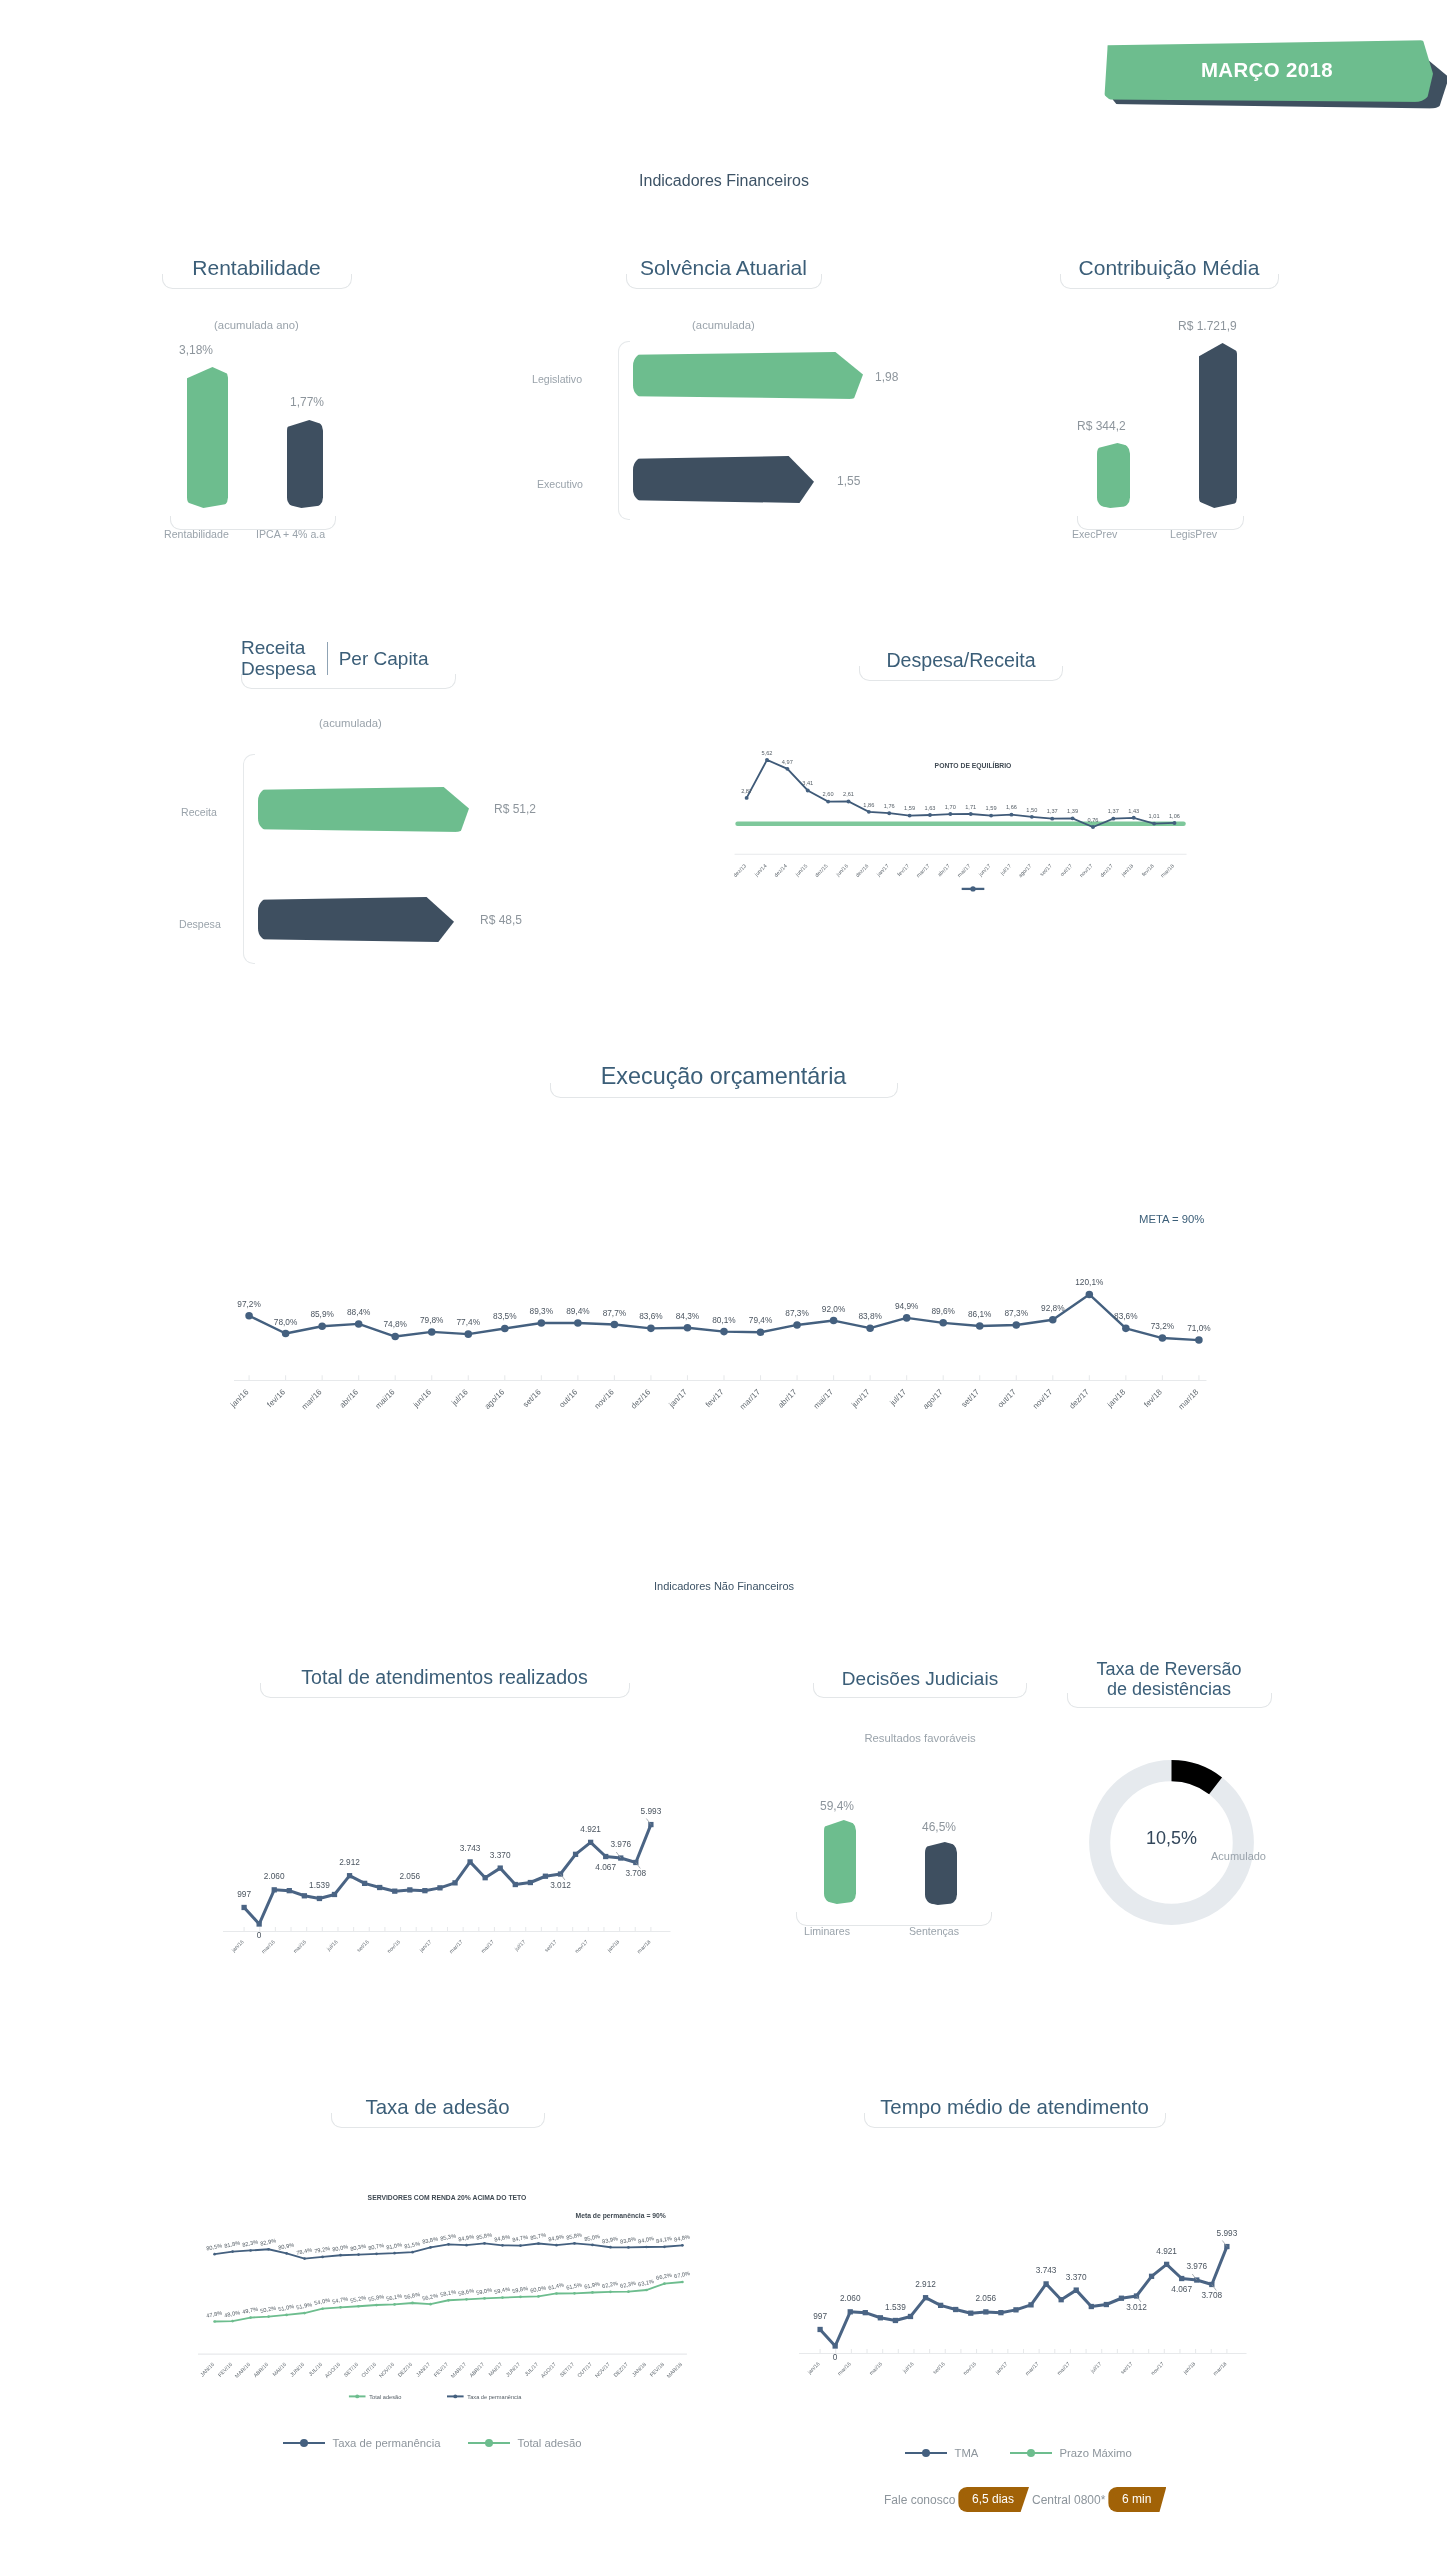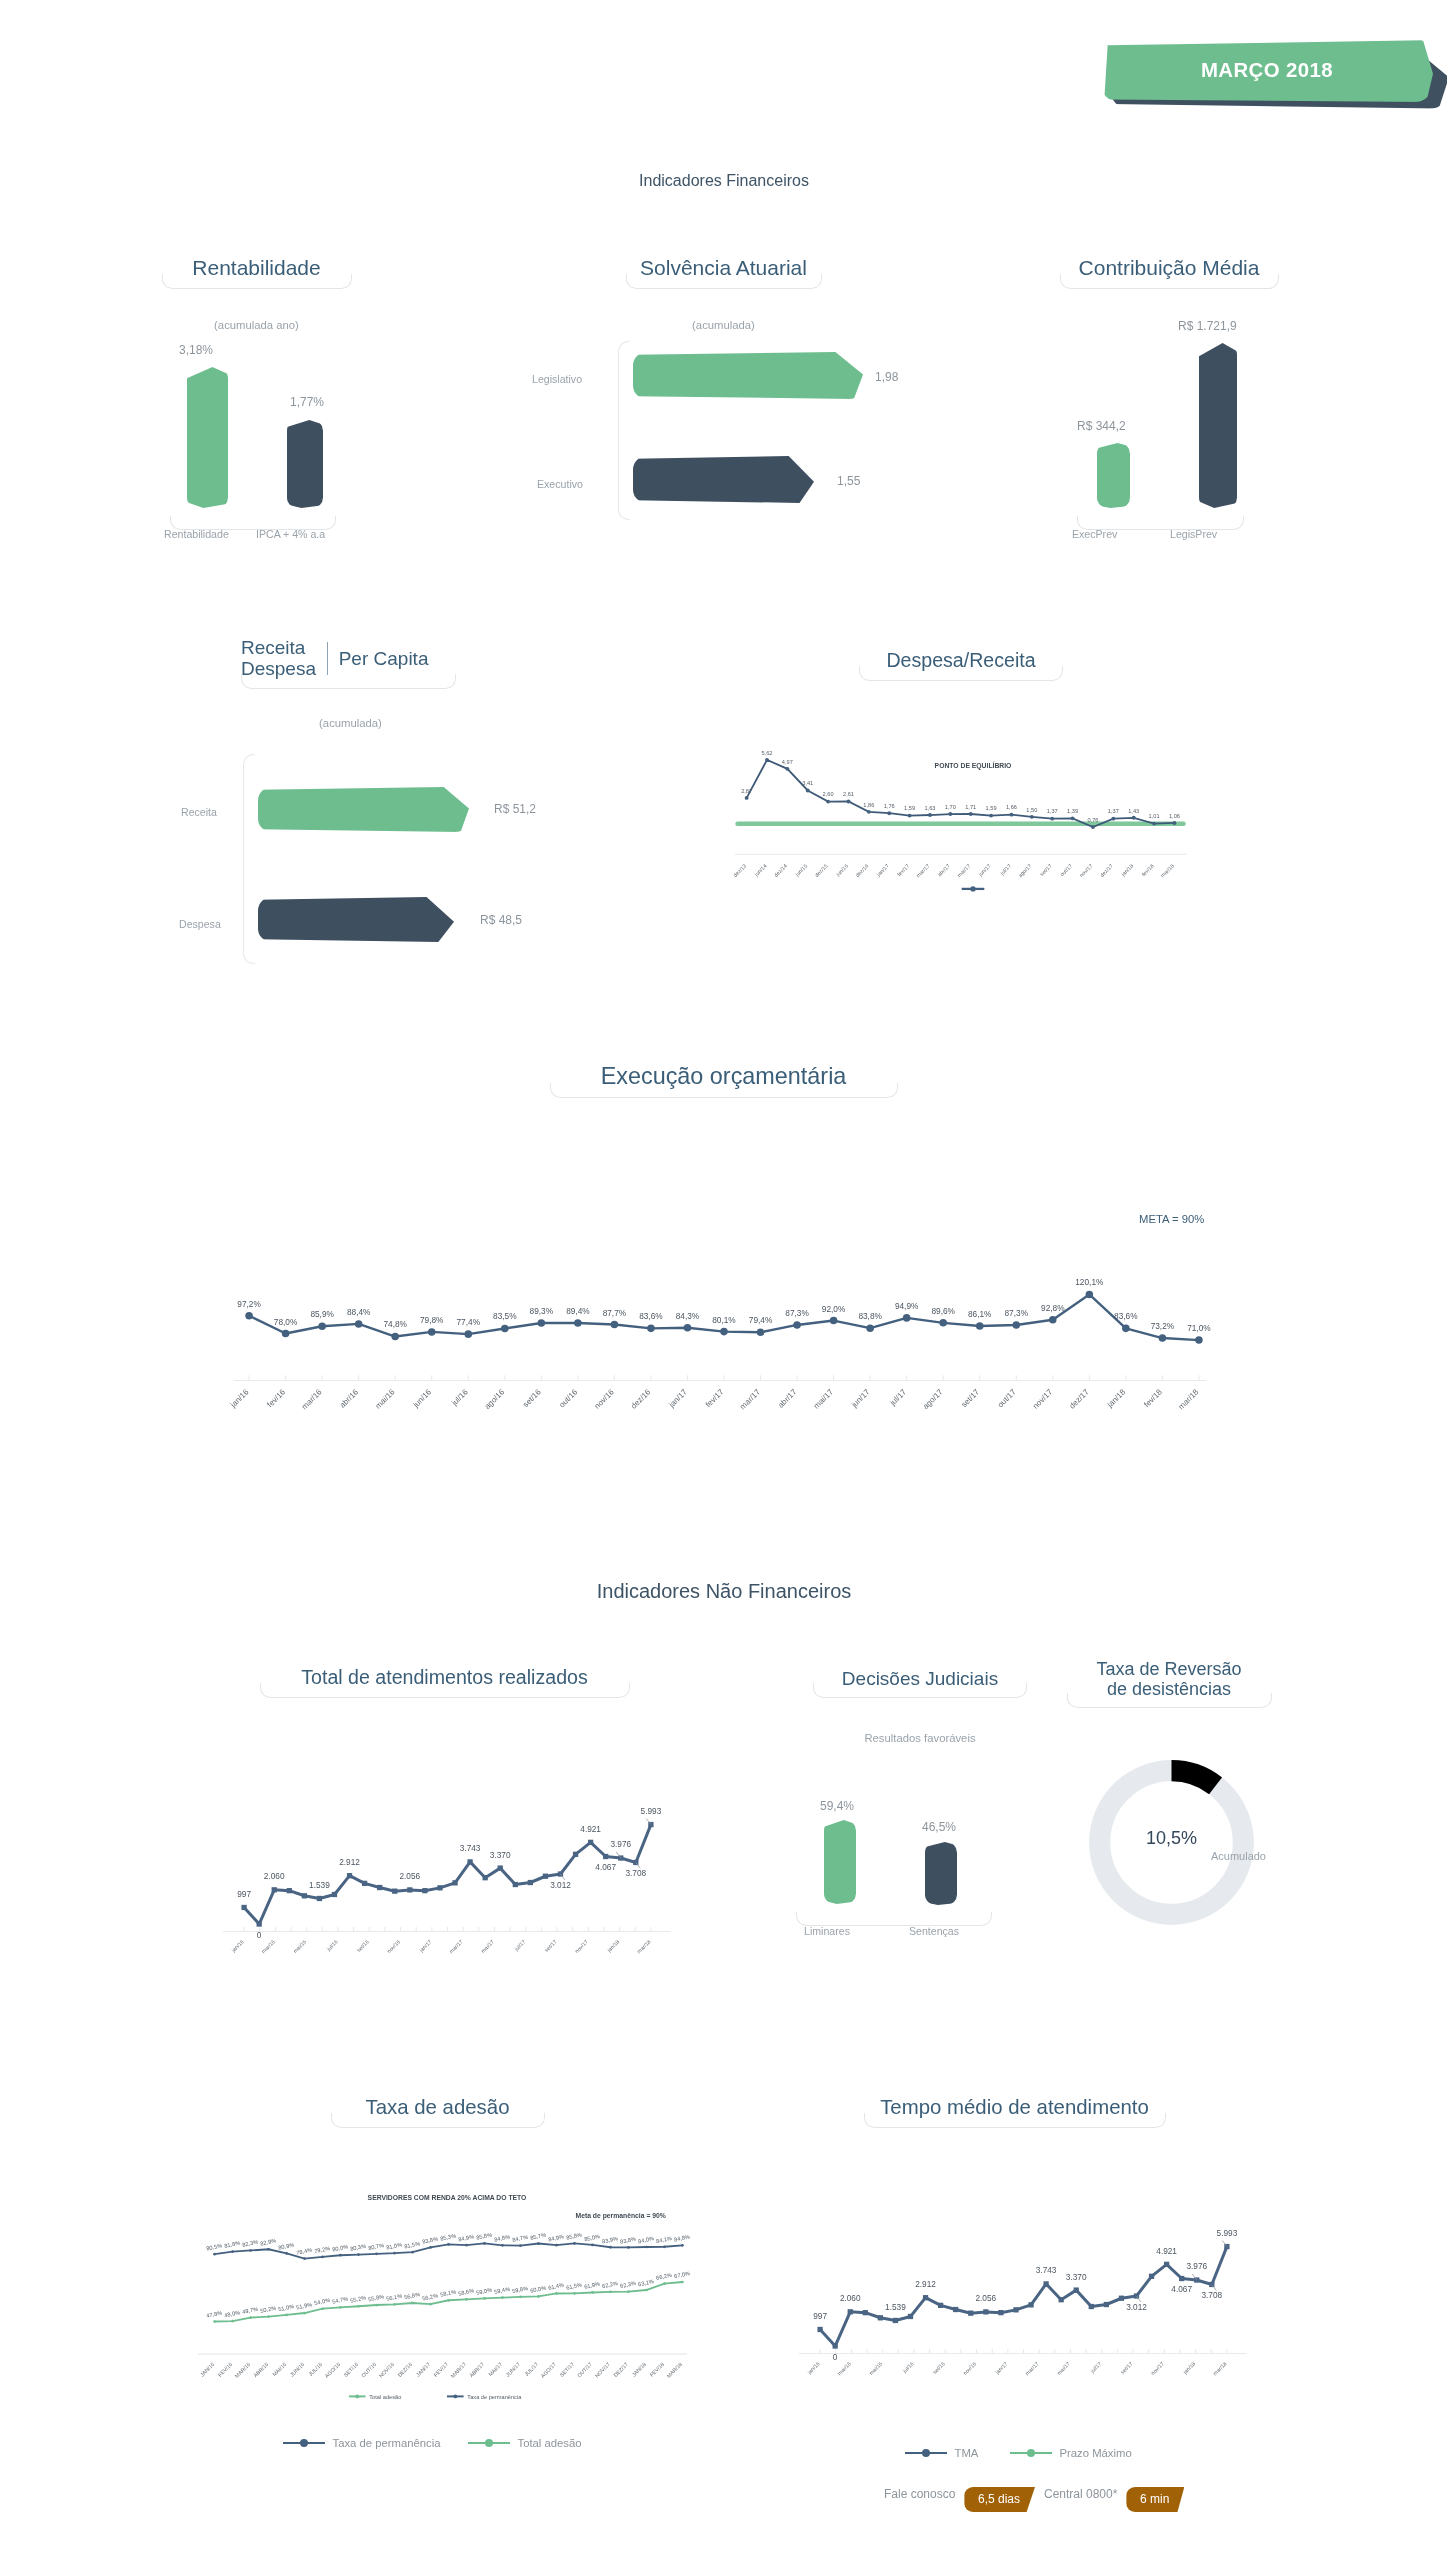--- a/index.html
+++ b/index.html
@@ -90,21 +90,21 @@
   .donut-center-s{position:absolute;text-align:right;font-size:11px;color:#9aa3ab;}
 
   
   .legend{position:absolute;display:flex;align-items:center;gap:7.5px;font-size:11.3px;color:#8d959c;}
   .legend .dash{width:42px;height:1.9px;position:relative;}
   .legend .dash i{position:absolute;left:16.6px;top:-3px;width:8.3px;height:8.3px;border-radius:50%;}
   .legend .dash.dark{background:#44607f;} .legend .dash.dark i{background:#44607f;}
   .legend .dash.green{background:#6dbd8e;} .legend .dash.green i{background:#6dbd8e;}
 
   
-  .pill-row{position:absolute;display:flex;gap:9px;font-size:12px;color:#8d959c;}
+  .pill-row{position:absolute;display:flex;align-items:center;gap:3px;font-size:12px;color:#8d959c;}
   .pill{
     background:#a16207;color:#fff;font-size:12px;padding:5.3px 15px 6px 13.6px;
     clip-path:polygon(0% 0%, 100% 0%, 88% 100%, 0% 100%);
     border-radius:9px 0 0 9px;
   }
   .footnote{position:absolute;font-size:9.8px;color:#4a5258;text-align:center;left:0;right:0;}
 </style>
 </head>
 <body>
 
@@ -379,21 +379,21 @@
         <text x="1134.6153846153845" y="186" class="xlab" text-anchor="end" transform="rotate(-45 1134.6153846153845 186)">dez/17</text>
         <line x1="1183.076923076923" y1="170" x2="1183.076923076923" y2="163" class="axis-line"></line>
         <text x="1183.076923076923" y="186" class="xlab" text-anchor="end" transform="rotate(-45 1183.076923076923 186)">jan/18</text>
         <line x1="1231.5384615384614" y1="170" x2="1231.5384615384614" y2="163" class="axis-line"></line>
         <text x="1231.5384615384614" y="186" class="xlab" text-anchor="end" transform="rotate(-45 1231.5384615384614 186)">fev/18</text>
         <line x1="1280" y1="170" x2="1280" y2="163" class="axis-line"></line>
         <text x="1280" y="186" class="xlab" text-anchor="end" transform="rotate(-45 1280 186)">mar/18</text>
       </svg>
   </div>
 
-  <div class="section-sub" style="top:1580px;font-size:20px">Indicadores Não Financeiros</div>
+  <div class="section-sub" style="top:1580px;font-size:11px">Indicadores Não Financeiros</div>
 
   <div class="cap-title" style="left:241px;top:1667px;width:407px">
     <div class="txt" style="font-size:19.6px">Total de atendimentos realizados</div>
     <div class="rule" style="width:370px"></div>
   </div>
   <div class="chart" style="left:223px;top:1750px;width:452px;height:226px">
     <svg id="svg-atend" width="452" height="226" viewBox="0 0 600 300">
         <path d="M28.0,209.0 L48.0,231.0 L68.0,185.6 L88.0,186.7 L108.0,193.5 L128.0,197.1 L148.0,191.8 L168.0,166.8 L188.0,177.0 L208.0,182.5 L228.0,187.4 L248.0,185.7 L268.0,186.7 L288.0,183.0 L308.0,176.4 L328.0,148.5 L348.0,169.5 L368.0,156.8 L388.0,178.6 L408.0,175.9 L428.0,167.6 L448.0,164.6 L468.0,138.5 L488.0,122.6 L508.0,141.4 L528.0,143.4 L548.0,149.3 L568.0,99.0" fill="none" stroke="#4a6484" stroke-width="4" stroke-linejoin="round"></path>
         <rect x="24.5" y="205.53484375" width="7" height="7" fill="#4a6484"></rect>
         <rect x="44.5" y="227.5" width="7" height="7" fill="#4a6484"></rect>

